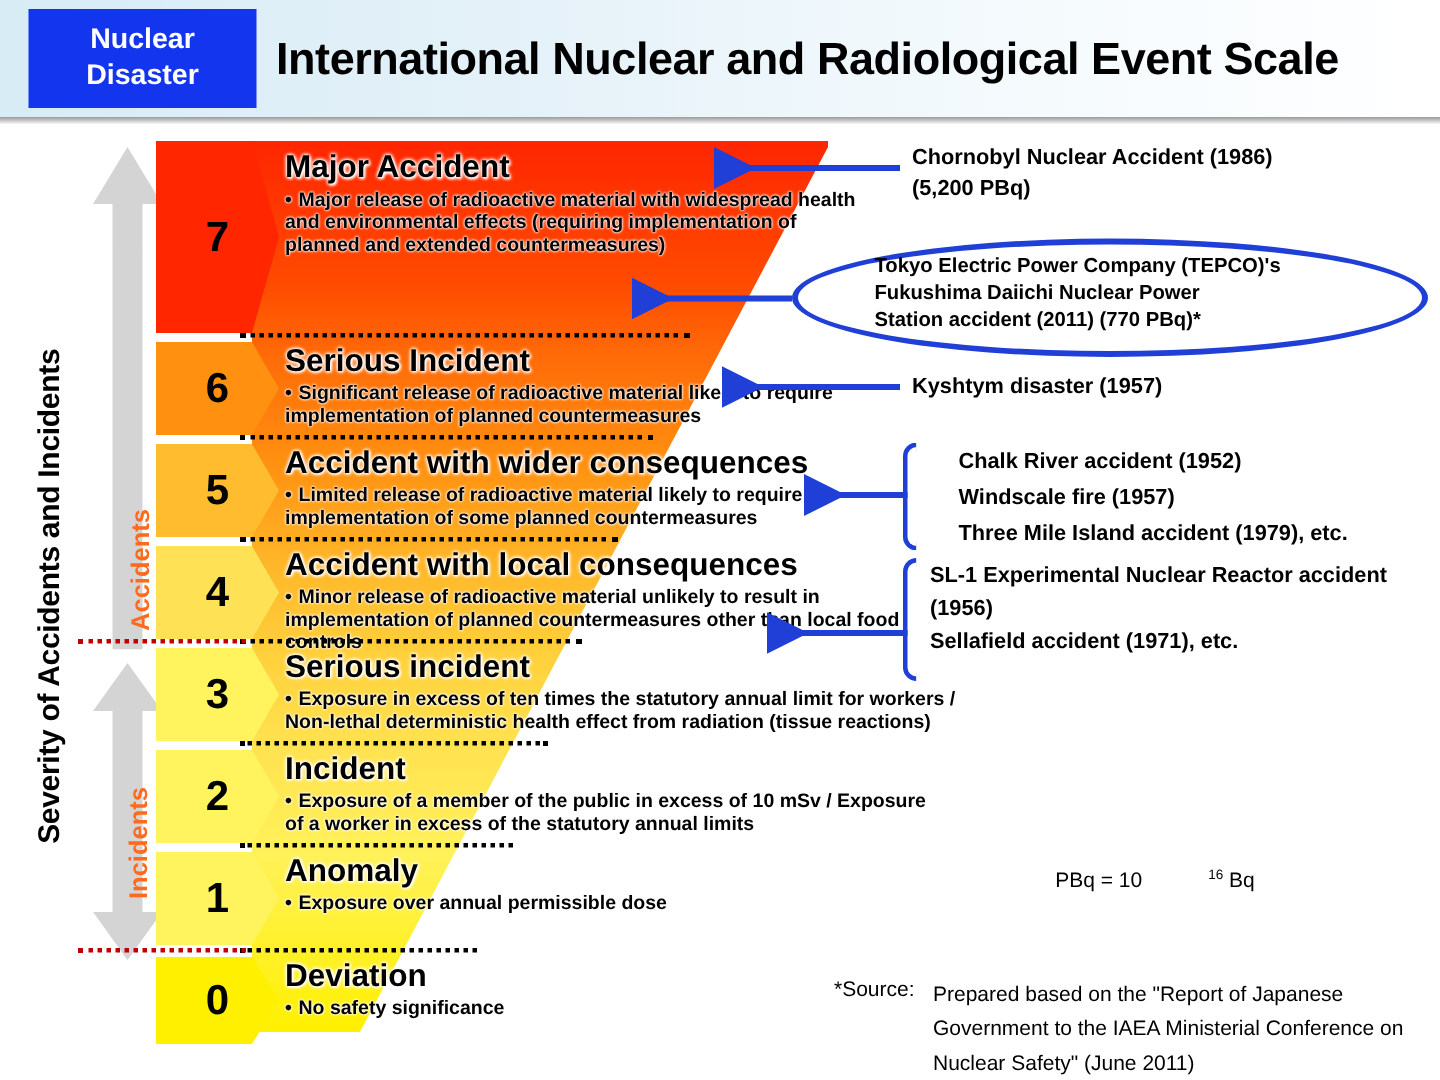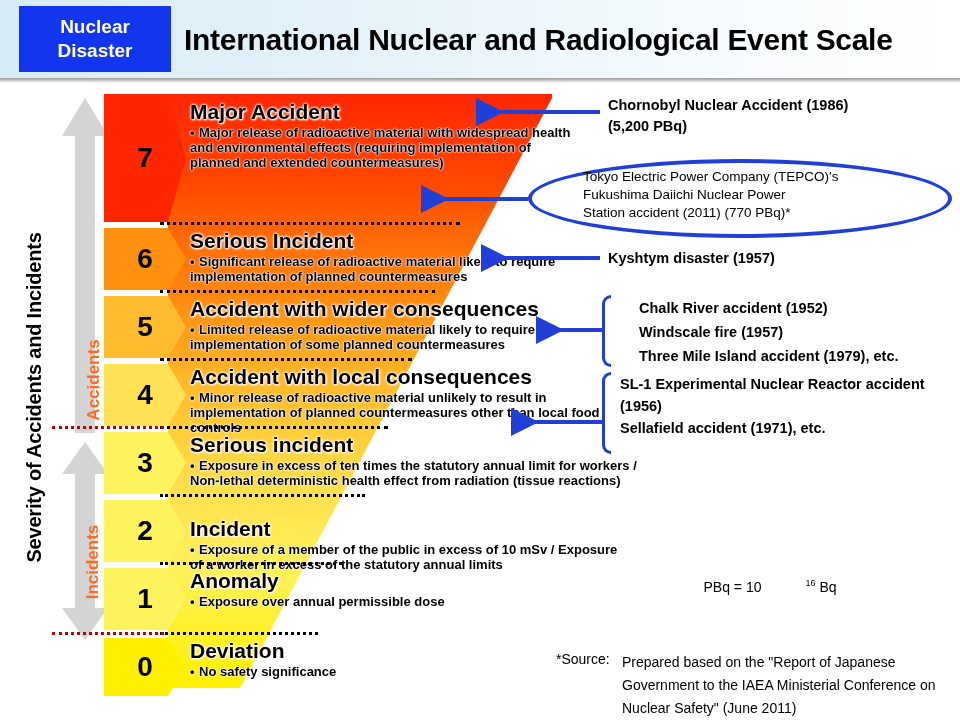--- a/index.html
+++ b/index.html
@@ -85,21 +85,21 @@
   .callout {
     position: absolute; font-size: 14.5px; font-weight: bold; color: #000;
     line-height: 21px;
   }
   #tepco-ellipse {
     position: absolute; left: 528px; top: 159px; width: 424px; height: 79px;
     border: 4px solid #1f3fd6; border-radius: 50%;
   }
   #tepco-text {
     position: absolute; left: 583px; top: 168px; width: 340px;
-    font-size: 13.5px; font-weight: normal; color: #000; line-height: 18px;
+    font-size: 13.5px; font-weight: bold; color: #000; line-height: 18px;
   }
   .bracket { position: absolute; border: 3px solid #1f3fd6; border-right: none; border-radius: 9px 0 0 9px; }
 
   #footnote-pbq {
     position: absolute; left: 770px; top: 578px;
     font-size: 14px; color: #000; font-weight: normal;
     transform: translateX(-50%);
     white-space: nowrap;
   }
   #footnote-pbq sup { font-size: 9px; padding-left: 44px; }
@@ -200,21 +200,21 @@
 <div class="lvl-text" style="left:190px; top:365px; width:412px;">
   <div class="lvl-title">Accident with local consequences</div>
   <div class="lvl-desc"><span class="b">•</span><span>Minor release of radioactive material unlikely to result in implementation of planned countermeasures other than local food controls</span></div>
 </div>
 
 <div class="lvl-text" style="left:190px; top:433px; width:460px;">
   <div class="lvl-title">Serious incident</div>
   <div class="lvl-desc"><span class="b">•</span><span>Exposure in excess of ten times the statutory annual limit for workers / Non-lethal deterministic health effect from radiation (tissue reactions)</span></div>
 </div>
 
-<div class="lvl-text" style="left:190px; top:501px; width:430px;margin-top:16px;">
+<div class="lvl-text" style="left:190px; top:501px; width:430px;">
   <div class="lvl-title">Incident</div>
   <div class="lvl-desc"><span class="b">•</span><span>Exposure of a member of the public in excess of 10 mSv / Exposure of a worker in excess of the statutory annual limits</span></div>
 </div>
 
 <div class="lvl-text" style="left:190px; top:569px; width:400px;">
   <div class="lvl-title">Anomaly</div>
   <div class="lvl-desc"><span class="b">•</span><span>Exposure over annual permissible dose</span></div>
 </div>
 
 <div class="lvl-text" style="left:190px; top:639px; width:400px;">

